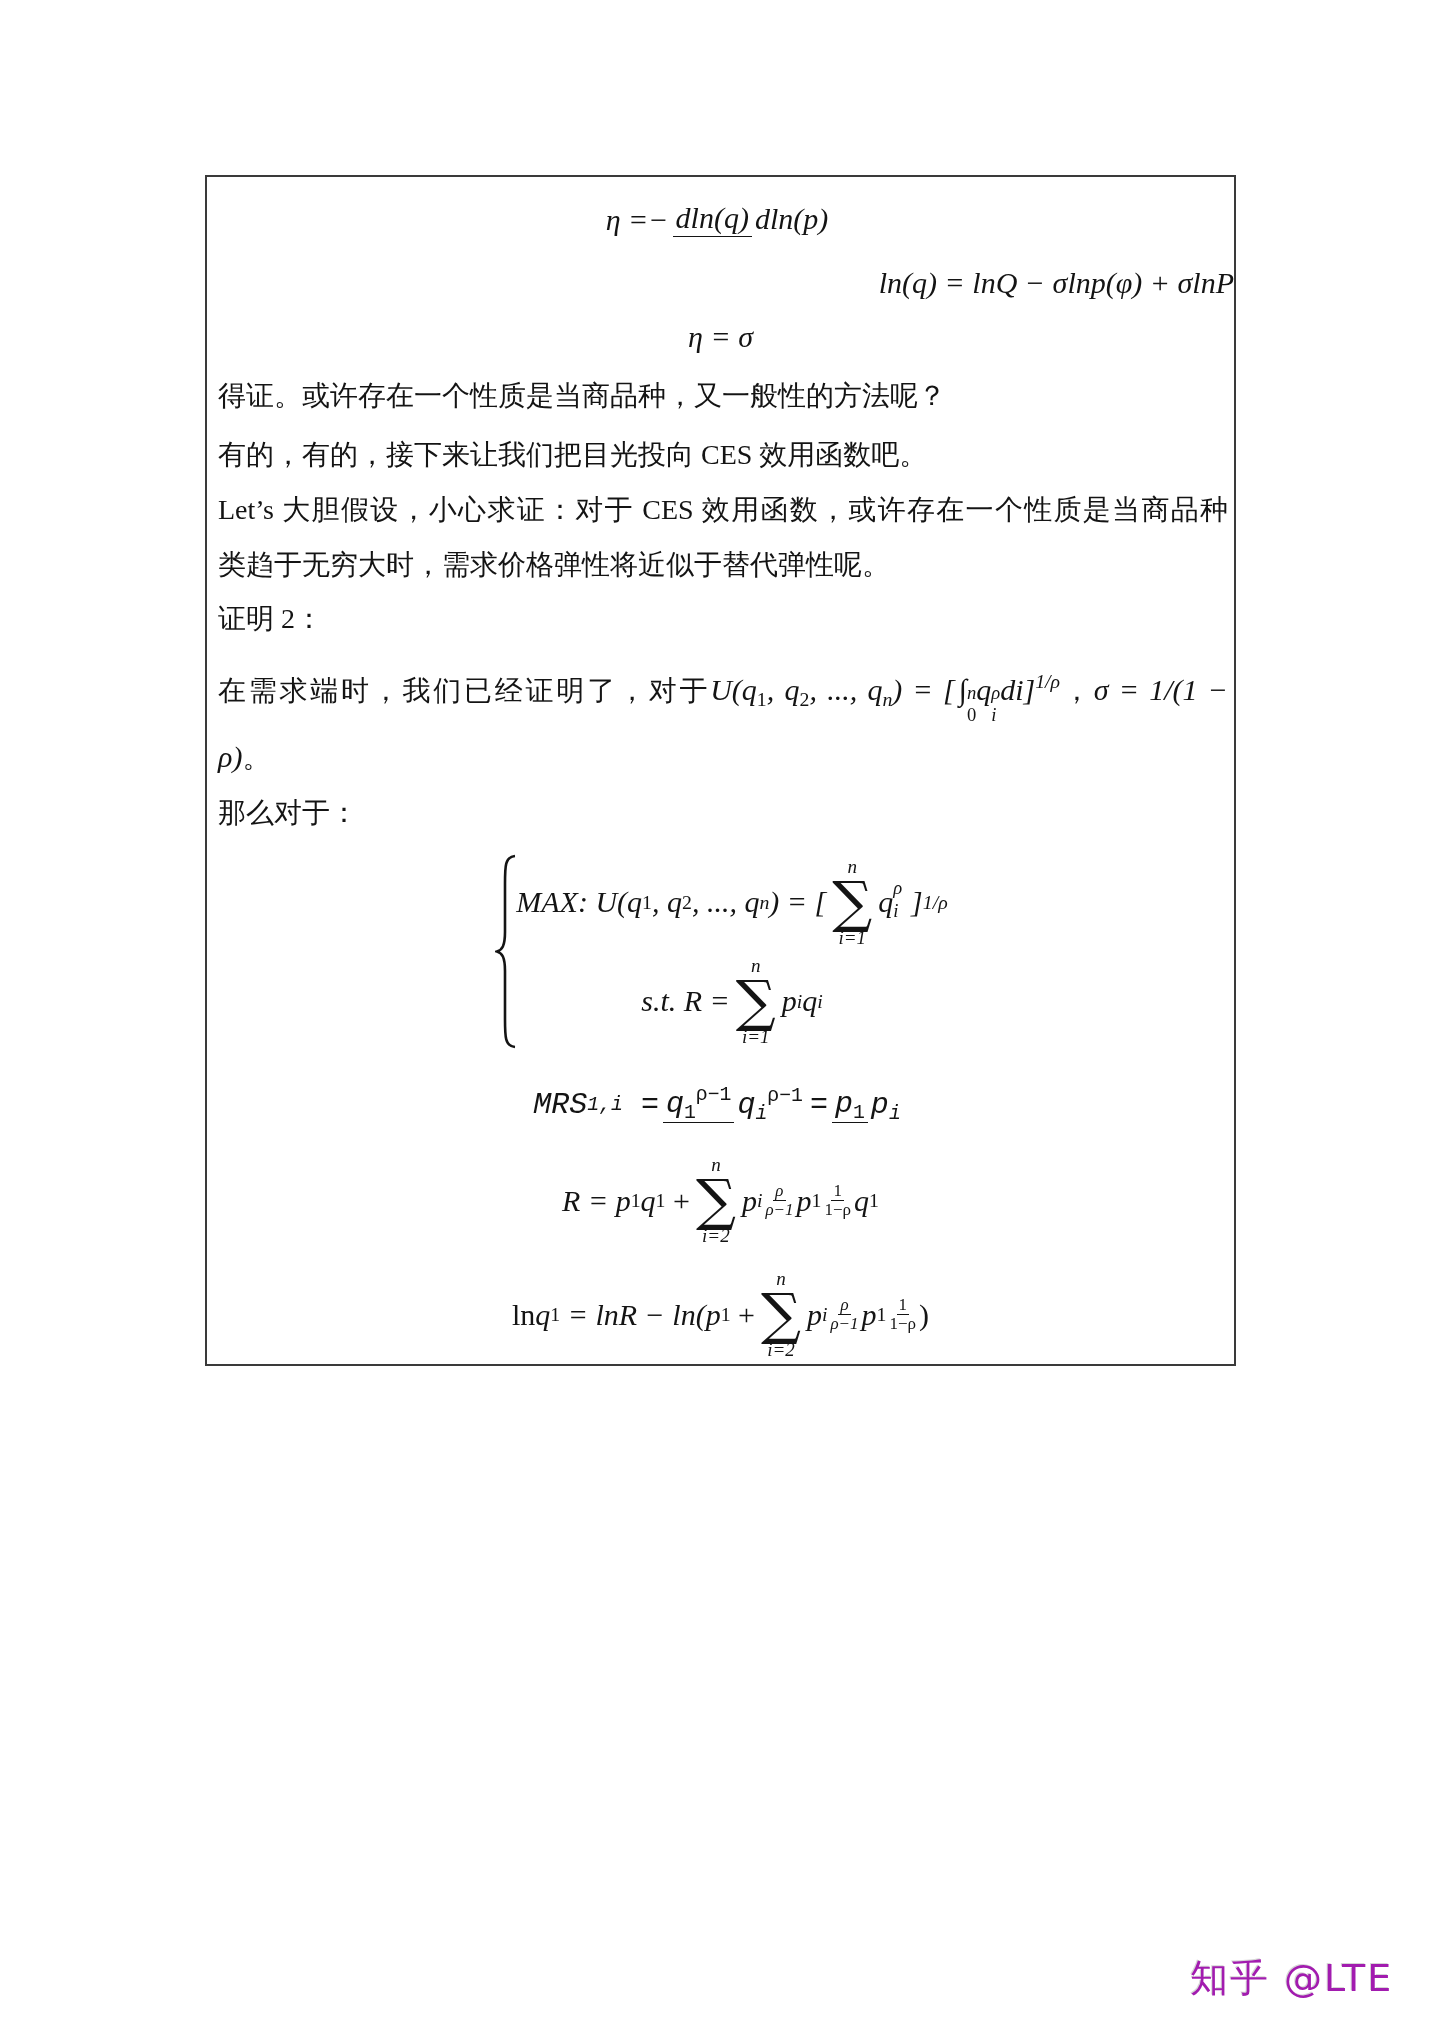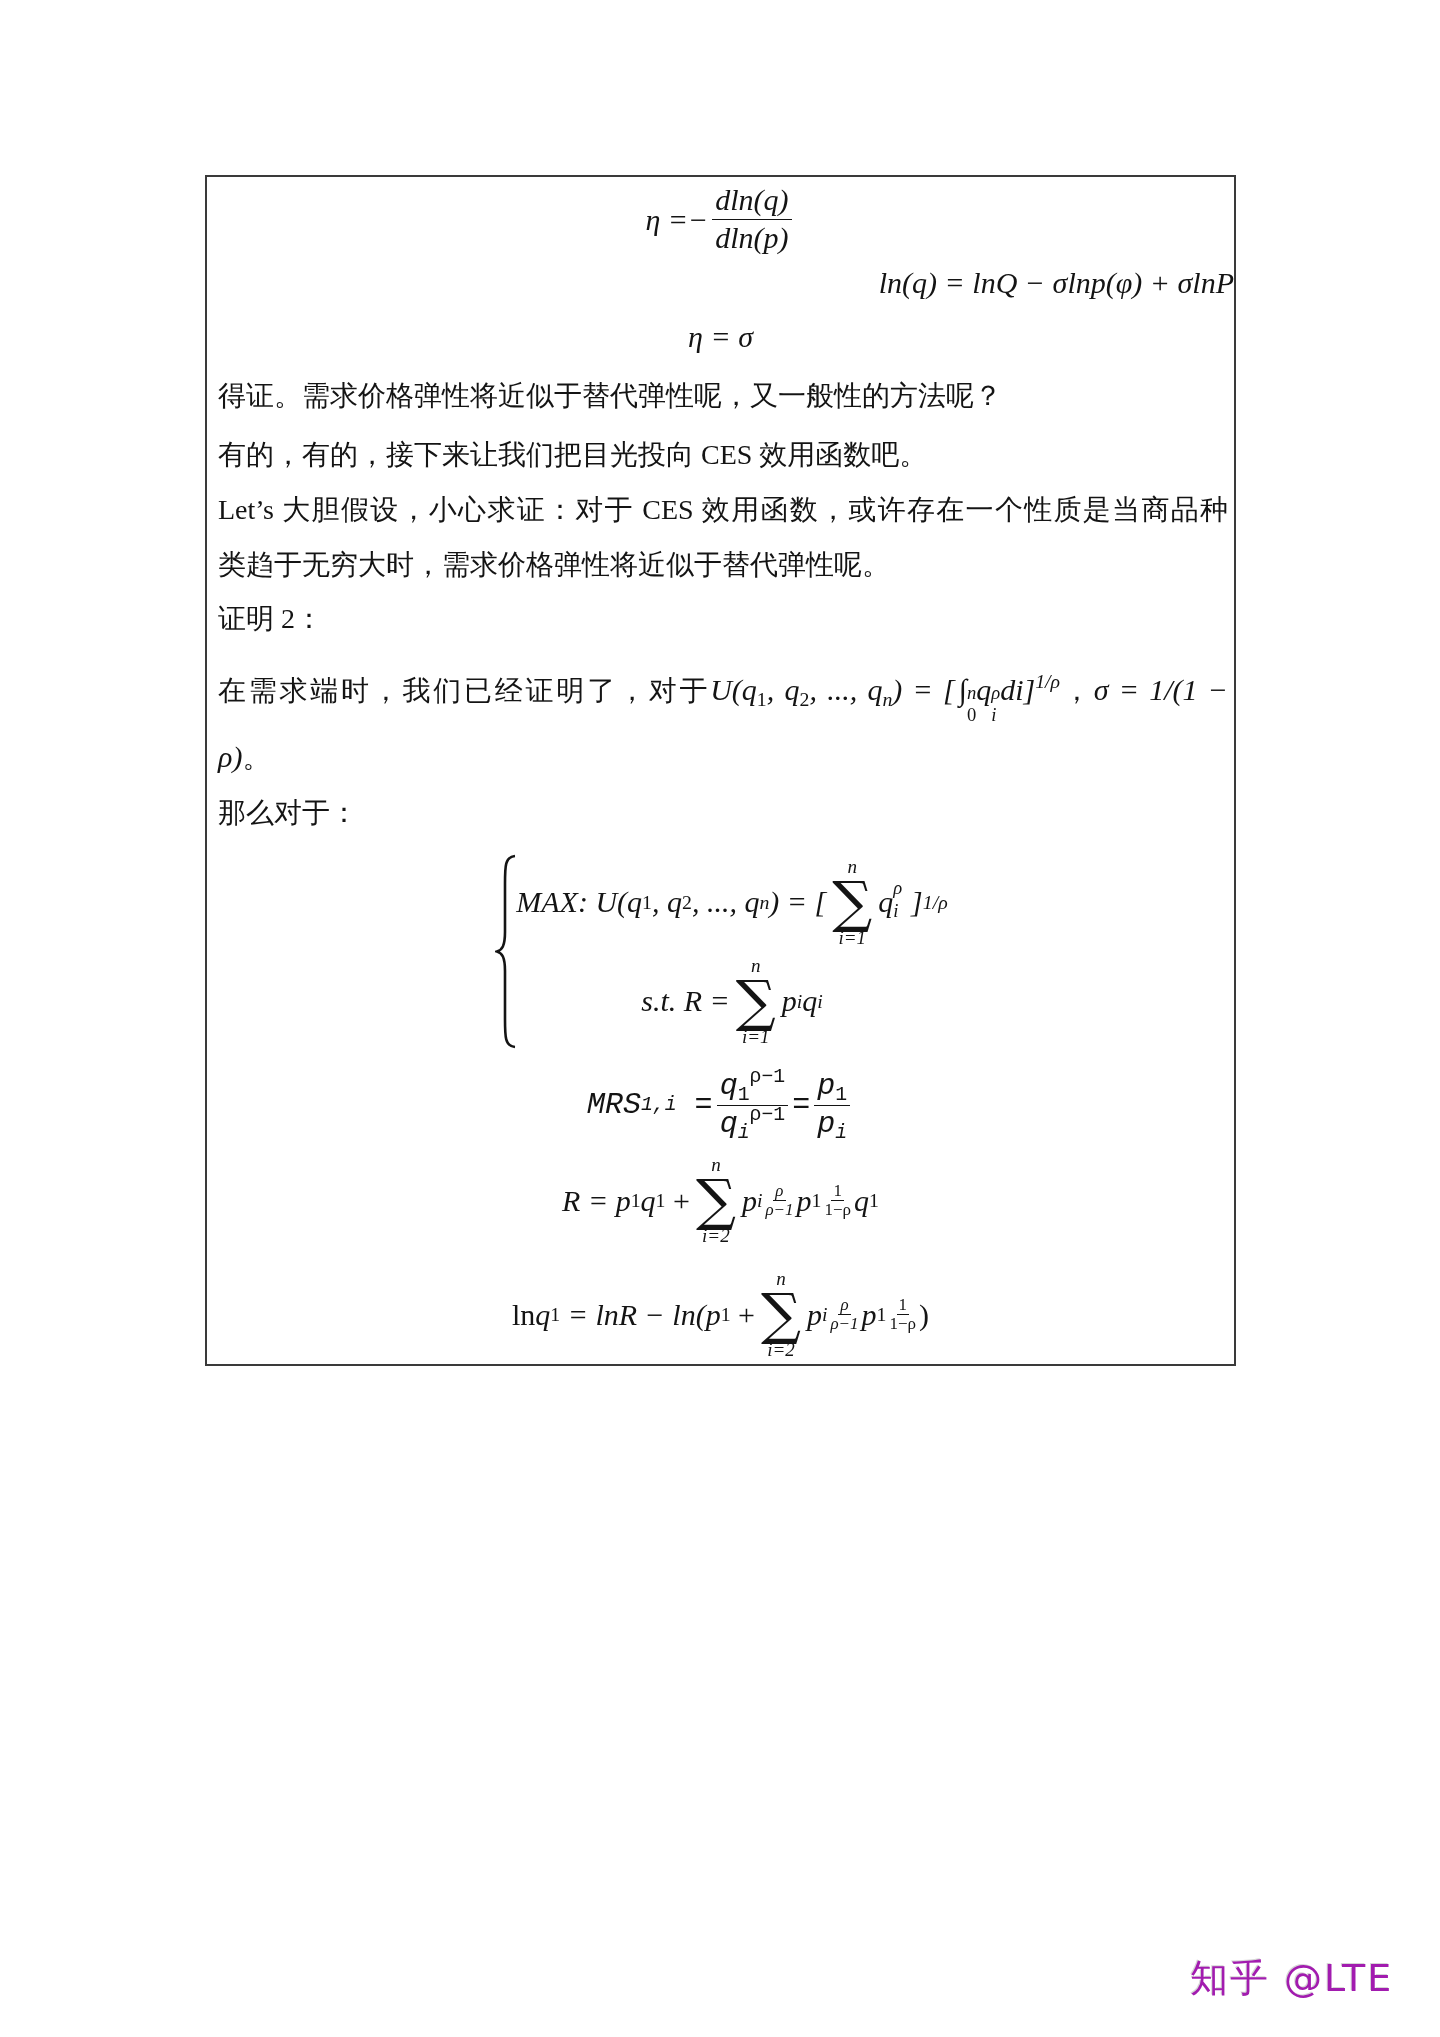--- a/index.html
+++ b/index.html
@@ -18,21 +18,21 @@
   .m { font-style:italic; font-size:30px; font-family:"Liberation Serif","DejaVu Serif",serif; }
   .up { font-style:normal; }
   .eq {
     position:absolute; left:0; width:100%; display:flex; justify-content:center; align-items:center;
     font-size:30px; font-style:italic; white-space:nowrap; line-height:1.1;
   }
   .sb { font-size:0.66em; vertical-align:-0.32em; line-height:0; }
   .sp { font-size:0.66em; vertical-align:0.6em; line-height:0; }
   .subsup { display:inline-flex; flex-direction:column; font-size:0.62em; line-height:1; vertical-align:-0.15em; }
   .subsup .ss-top { transform:translateY(-4px); }
-  .frac { display:inline-flex; flex-direction:column; align-items:center; margin:0 4px; line-height:1.15; }
+  .frac { display:inline-flex; flex-direction:row; align-items:center; margin:0 4px; line-height:1.15; }
   .frac .num { border-bottom:1.6px solid #141414; padding:0 3px 1px; }
   .frac .den { padding:1px 3px 0; }
   .sfrac { display:inline-flex; flex-direction:column; align-items:center; font-size:17px; line-height:1.05; vertical-align:14px; margin:0 1px; }
   .sfrac .sn { border-bottom:1px solid #141414; padding:0 2px; }
   .sfrac .sd { padding:0 2px; }
   .sum { display:inline-flex; flex-direction:column; align-items:center; margin:0 6px; line-height:1; }
   .sum .lim { font-size:19px; font-style:italic; }
   .sum .sym { font-size:56px; font-style:normal; line-height:0.92; font-family:"DejaVu Serif",serif; }
   .gap { display:inline-block; width:9px; }
   .int { font-style:normal; font-size:30px; margin-left:4px; }
@@ -59,21 +59,21 @@
   </div>
 
   <div class="eq" style="top:86px;height:38px;justify-content:flex-end;">
     <span>ln(q) = lnQ − σlnp(φ) + σlnP</span>
   </div>
 
   <div class="eq" style="top:140px;height:38px;">
     <span>η = σ</span>
   </div>
 
-  <div class="line" style="top:203px;">得证。需求价格弹性将近似于替代弹性呢，又一般性的方法呢？</div>
+  <div class="line" style="top:203px;">得证。或许存在一个性质是当商品种，又一般性的方法呢？</div>
   <div class="line" style="top:262px;">有的，有的，接下来让我们把目光投向 CES 效用函数吧。</div>
   <div class="line" style="top:372px;">类趋于无穷大时，需求价格弹性将近似于替代弹性呢。</div>
   <div class="line full" style="top:317px;">Let’s 大胆假设，小心求证：对于 CES 效用函数，或许存在一个性质是当商品种</div>
   <div class="line" style="top:426px;">证明 2：</div>
 
   <div class="line full" style="top:497px;">
     <span>在需求端时，我们已经证明了，对于</span><span class="m"><span>U(q</span><span class="sb up">1</span><span>, q</span><span class="sb up">2</span><span>, ..., q</span><span class="sb">n</span><span>) = [</span><span class="int">∫</span><span class="subsup">
           <span class="ss-top">n</span>
           <span class="up">0</span>
         </span><span>q</span><span class="subsup">

